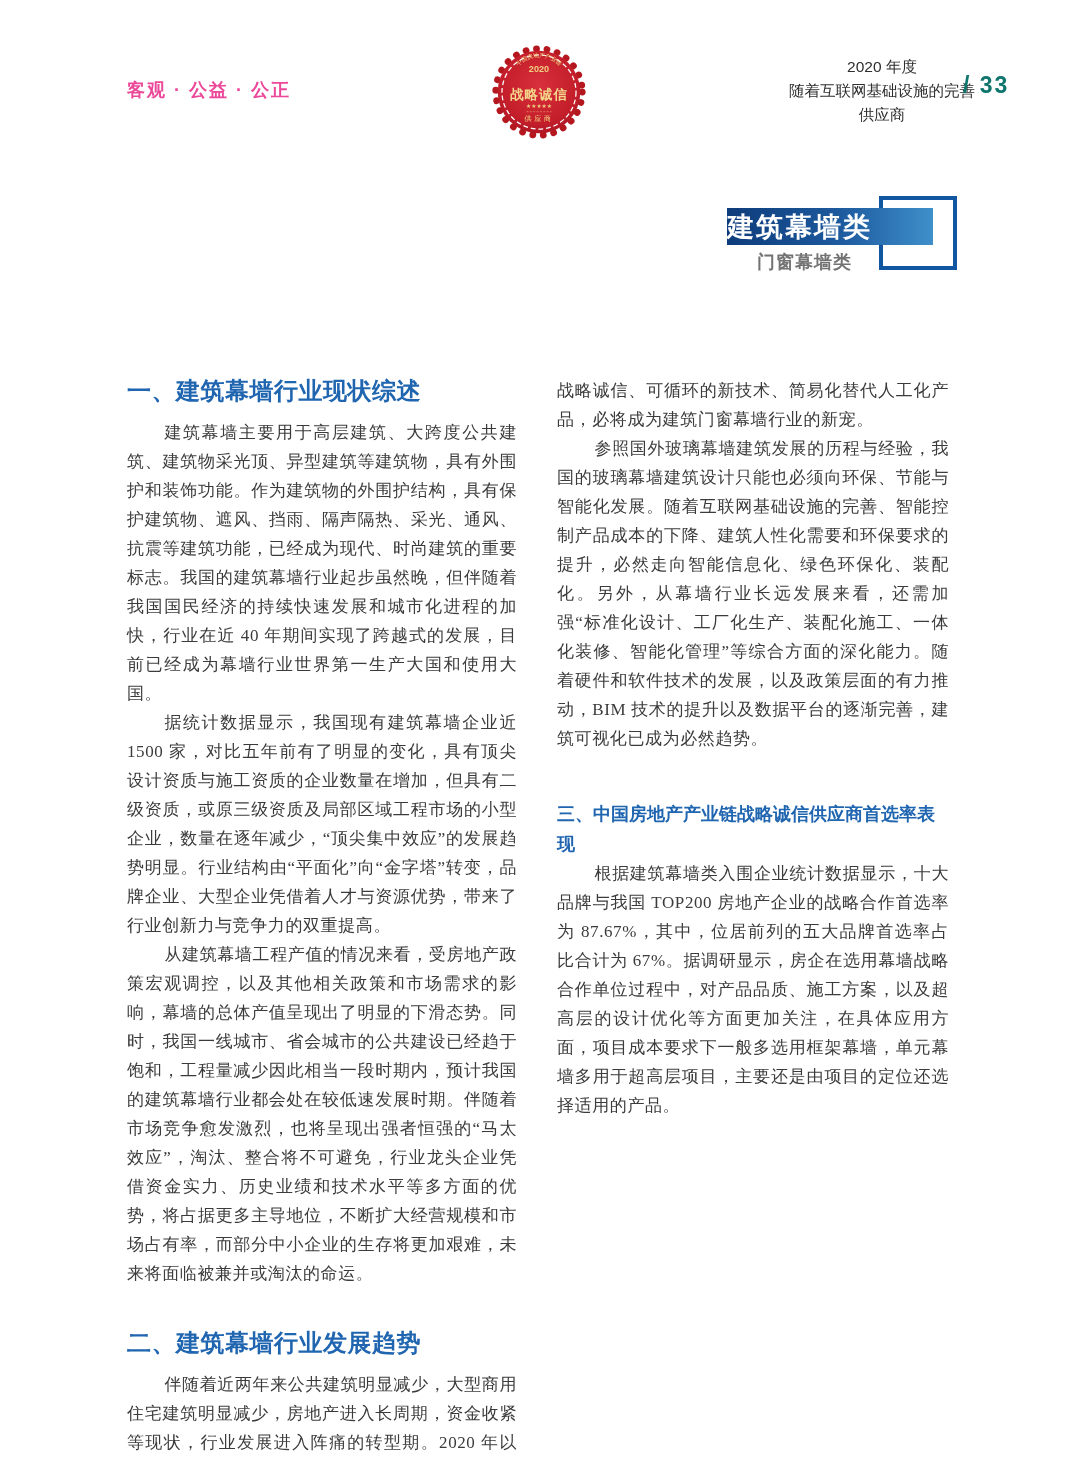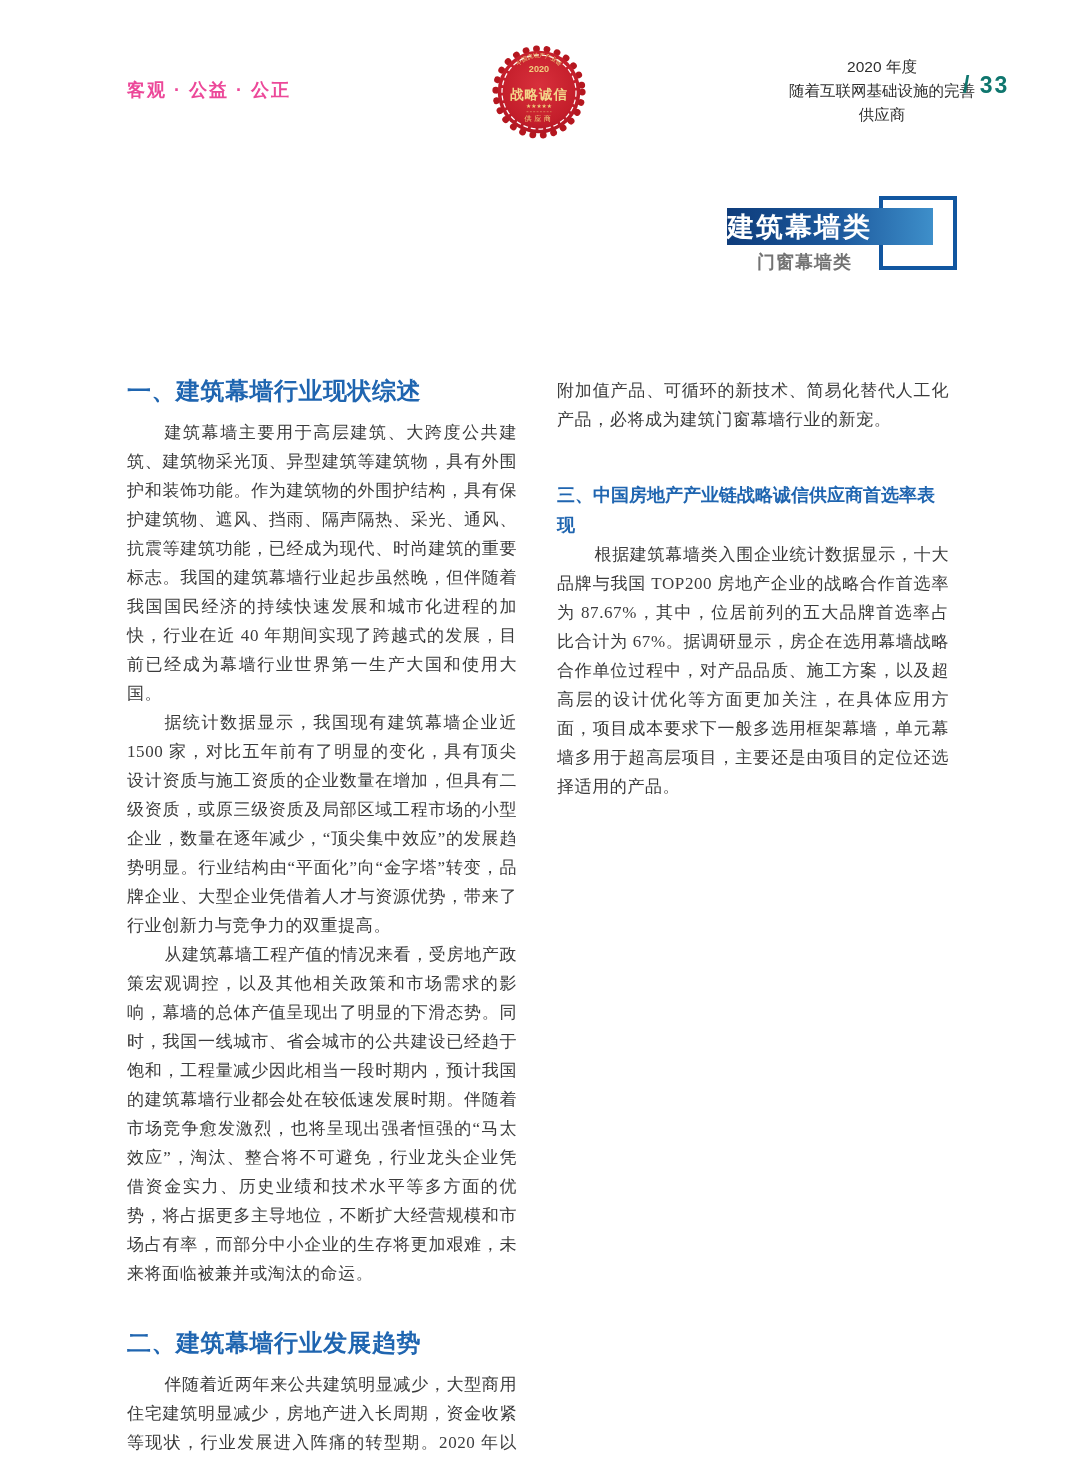--- a/index.html
+++ b/index.html
@@ -120,18 +120,19 @@
   <div class="col col-left">
     <h2 class="sec-heading">一、建筑幕墙行业现状综述</h2>
     <p class="indent">建筑幕墙主要用于高层建筑、大跨度公共建筑、建筑物采光顶、异型建筑等建筑物，具有外围护和装饰功能。作为建筑物的外围护结构，具有保护建筑物、遮风、挡雨、隔声隔热、采光、通风、抗震等建筑功能，已经成为现代、时尚建筑的重要标志。我国的建筑幕墙行业起步虽然晚，但伴随着我国国民经济的持续快速发展和城市化进程的加快，行业在近 40 年期间实现了跨越式的发展，目前已经成为幕墙行业世界第一生产大国和使用大国。</p>
     <p class="indent">据统计数据显示，我国现有建筑幕墙企业近 1500 家，对比五年前有了明显的变化，具有顶尖设计资质与施工资质的企业数量在增加，但具有二级资质，或原三级资质及局部区域工程市场的小型企业，数量在逐年减少，“顶尖集中效应”的发展趋势明显。行业结构由“平面化”向“金字塔”转变，品牌企业、大型企业凭借着人才与资源优势，带来了行业创新力与竞争力的双重提高。</p>
     <p class="indent">从建筑幕墙工程产值的情况来看，受房地产政策宏观调控，以及其他相关政策和市场需求的影响，幕墙的总体产值呈现出了明显的下滑态势。同时，我国一线城市、省会城市的公共建设已经趋于饱和，工程量减少因此相当一段时期内，预计我国的建筑幕墙行业都会处在较低速发展时期。伴随着市场竞争愈发激烈，也将呈现出强者恒强的“马太效应”，淘汰、整合将不可避免，行业龙头企业凭借资金实力、历史业绩和技术水平等多方面的优势，将占据更多主导地位，不断扩大经营规模和市场占有率，而部分中小企业的生存将更加艰难，未来将面临被兼并或淘汰的命运。</p>
     <h2 class="sec-heading mt">二、建筑幕墙行业发展趋势</h2>
     <p class="indent">伴随着近两年来公共建筑明显减少，大型商用住宅建筑明显减少，房地产进入长周期，资金收紧等现状，行业发展进入阵痛的转型期。2020 年以来，我国经济由高速增长转向高质量发展阶段，高品质产品、绿色节能材料、高</p>
   </div>
 
   <div class="col col-right">
-    <p>附加值产品、可循环的新技术、简易化替代人工化产品，必将成为建筑门窗幕墙行业的新宠。</p>
+    <p>战略诚信、可循环的新技术、简易化替代人工化产品，必将成为建筑门窗幕墙行业的新宠。</p>
+    <p class="indent">参照国外玻璃幕墙建筑发展的历程与经验，我国的玻璃幕墙建筑设计只能也必须向环保、节能与智能化发展。随着互联网基础设施的完善、智能控制产品成本的下降、建筑人性化需要和环保要求的提升，必然走向智能信息化、绿色环保化、装配化。另外，从幕墙行业长远发展来看，还需加强“标准化设计、工厂化生产、装配化施工、一体化装修、智能化管理”等综合方面的深化能力。随着硬件和软件技术的发展，以及政策层面的有力推动，BIM 技术的提升以及数据平台的逐渐完善，建筑可视化已成为必然趋势。</p>
     <h2 class="sec-heading sm">三、中国房地产产业链战略诚信供应商首选率表现</h2>
     <p class="indent">根据建筑幕墙类入围企业统计数据显示，十大品牌与我国 TOP200 房地产企业的战略合作首选率为 87.67%，其中，位居前列的五大品牌首选率占比合计为 67%。据调研显示，房企在选用幕墙战略合作单位过程中，对产品品质、施工方案，以及超高层的设计优化等方面更加关注，在具体应用方面，项目成本要求下一般多选用框架幕墙，单元幕墙多用于超高层项目，主要还是由项目的定位还选择适用的产品。</p>
   </div>
 
 </div>
 
 </body></html>

